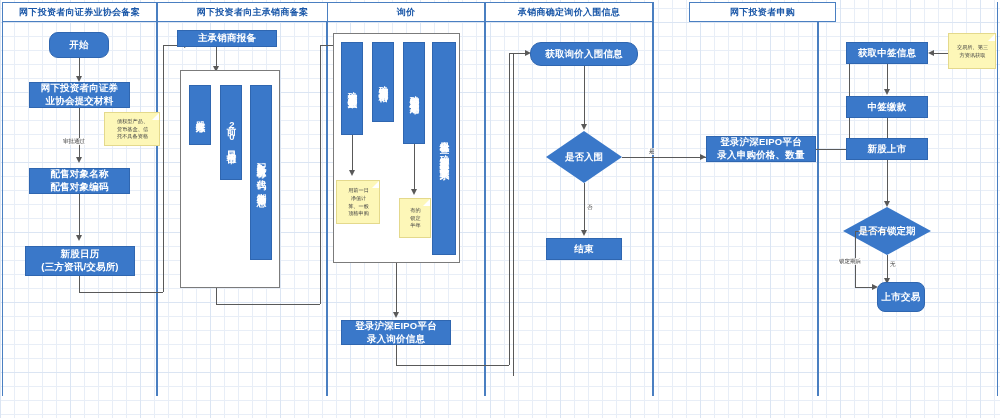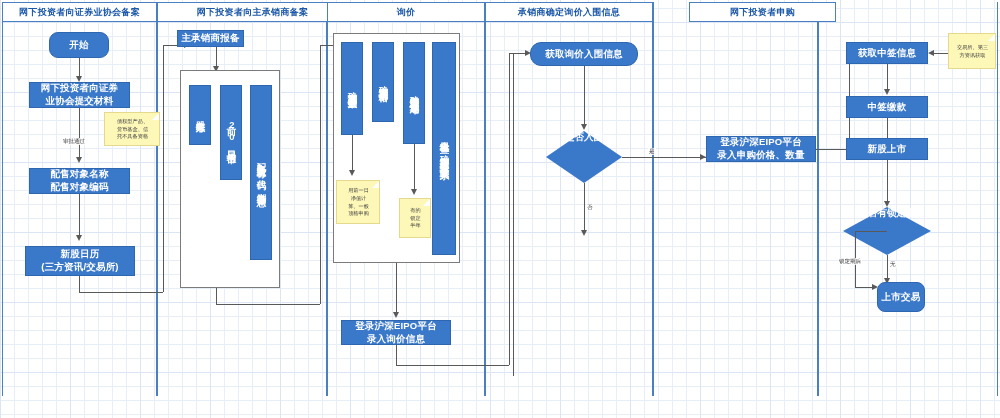--- a/index.html
+++ b/index.html
@@ -57,21 +57,21 @@
   }
   .node.round{border-radius:9px;}
   .node.vert{
     writing-mode:vertical-rl;text-orientation:upright;
     letter-spacing:1px;line-height:1.15;
   }
   .node .txt{display:block;padding:0 2px;}
 
   
   .diamond{
-    position:absolute;display:flex;align-items:flex-start;justify-content:center;
+    position:absolute;display:flex;align-items:center;justify-content:center;
   }
   .diamond .shape{
     position:absolute;left:0;top:0;width:100%;height:100%;
     background:#3a78c9;
     clip-path:polygon(50% 0,100% 50%,50% 100%,0 50%);
   }
   .diamond .dlabel{
     position:relative;z-index:2;color:#fff;font-size:9.5px;font-weight:bold;
     white-space:nowrap;
   }
@@ -183,21 +183,21 @@
 
   <div class="ln lnv" style="left:216px;top:45px;height:25px;"></div>
   <div class="arrow down" style="left:213px;top:66px;"></div>
 
   <div class="ln lnv" style="left:216px;top:288px;height:16px;"></div>
   <div class="ln lnh" style="left:216px;top:304px;width:104px;"></div>
   <div class="ln lnv" style="left:320px;top:45px;height:259px;"></div>
   <div class="ln lnh" style="left:320px;top:45px;width:20px;"></div>
   <div class="arrow right" style="left:337px;top:42px;"></div>
 
-  <div class="node" style="left:177px;top:30px;width:67px;height:17px;">
+  <div class="node" style="left:177px;top:30px;width:100px;height:17px;">
       <span class="txt">主承销商报备</span>
     </div>
 
   <div class="groupbox" style="left:180px;top:70px;width:100px;height:218px;"></div>
   <div class="node vert" style="left:189px;top:85px;width:22px;height:60px;">
       <span class="txt">股东账号</span>
     </div>
   <div class="node vert" style="left:220px;top:85px;width:22px;height:95px;">
       <span class="txt">前20日日均市值</span>
     </div>
@@ -252,20 +252,23 @@
   <div class="arrow down" style="left:581px;top:124px;"></div>
 
   <div class="diamond" style="left:546px;top:131px;width:76px;height:52px;">
     <div class="shape"></div>
     <span class="dlabel">是否入围</span>
   </div>
 
   <div class="ln lnv" style="left:584px;top:183px;height:49px;"></div>
   <div class="arrow down" style="left:581px;top:230px;"></div>
   <div class="elabel" style="left:586px;top:204px;">否</div>
+  <div class="node" style="left:546px;top:238px;width:76px;height:22px;">
+      <span class="txt">结束</span>
+    </div>
 
   <div class="ln lnh" style="left:622px;top:157px;width:84px;"></div>
   <div class="elabel" style="left:648px;top:148px;">是</div>
   <div class="arrow right" style="left:700px;top:154px;"></div>
 
   <div class="ln lnv" style="left:513px;top:54px;height:322px;"></div>
 
   <div class="node" style="left:706px;top:136px;width:110px;height:26px;white-space:pre-line;"><span class="txt">登录沪深EIPO平台
 录入申购价格、数量</span></div>
 

